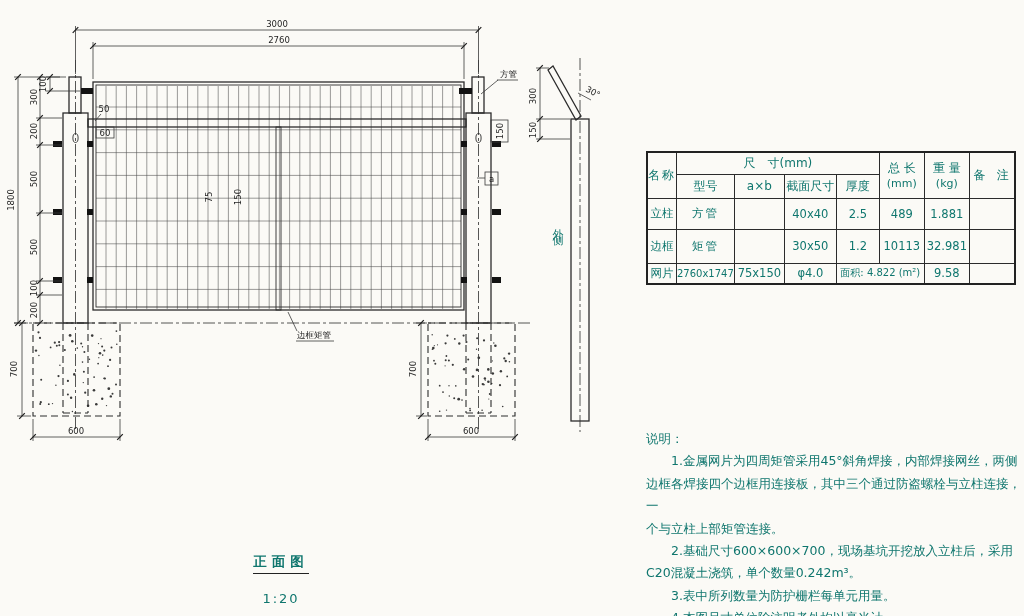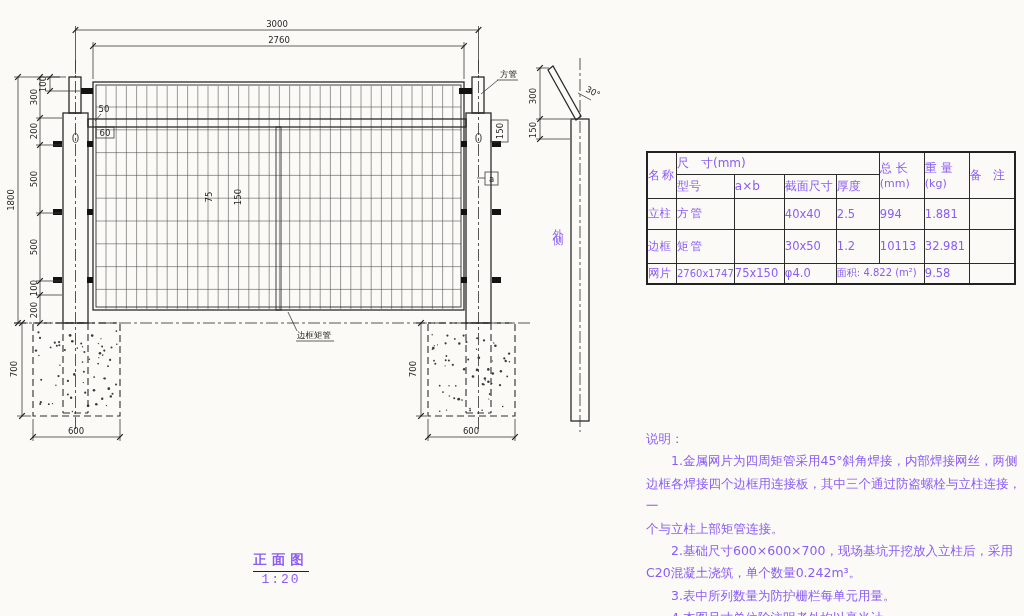--- a/index.html
+++ b/index.html
@@ -1,46 +1,46 @@
 <!DOCTYPE html>
 <html><head>
 <meta charset="utf-8">
 <style>
   html,body{margin:0;padding:0;}
   body{font-family:"DejaVu Sans","Liberation Sans",sans-serif;}
-  #page{position:relative;width:1024px;height:616px;background:#fbfaf6;overflow:hidden;color:#8b5cf6;}
+  #page{position:relative;width:1024px;height:616px;background:#fbfaf6;overflow:hidden;color:#0f766e;}
   svg text{fill:#1f1f1f;font-family:"DejaVu Sans","Liberation Sans",sans-serif;}
   .geo{stroke:#2c2c2c;stroke-width:1.3;fill:none;}
   .geo2{stroke:#2c2c2c;stroke-width:0.9;fill:none;}
   .mesh{stroke:#4a4a4a;stroke-width:0.55;}
   .dim{stroke:#3a3a3a;stroke-width:0.8;fill:none;}
   .tick{stroke:#1d1d1d;stroke-width:1.2;}
   .dashdot{stroke:#2c2c2c;stroke-width:0.8;fill:none;stroke-dasharray:12 3 3 3;}
   .dashed{stroke:#2c2c2c;stroke-width:1.1;fill:none;stroke-dasharray:7 4;}
   .clip{fill:#121212;stroke:none;}
   .dtxt{font-size:8.5px;}
   .ltxt{font-size:8.5px;}
   
   #tbl-title{position:absolute;left:744px;top:106px;width:166px;text-align:center;
     font-size:17px;font-weight:bold;letter-spacing:6px;padding-bottom:3px;
     border-bottom:2px solid #222;}
   #mat-table{position:absolute;left:646px;top:151px;border-collapse:collapse;table-layout:fixed;}
-  #mat-table td{border:1.2px solid #2b2b2b;text-align:left;vertical-align:middle;
+  #mat-table td{border:1.2px solid #2b2b2b;text-align:center;vertical-align:middle;
     font-size:11.5px;padding:0;overflow:hidden;white-space:nowrap;}
   #mat-table{border:2px solid #222;}
   #mat-table .hdr{font-size:12px;}
   #mat-table .sp{letter-spacing:2px;font-family:Liberation Mono, monospace;}
   #mat-table .sm{font-size:10px;}
   #mat-table .unit{font-size:11px;}
   #notes{position:absolute;left:646px;top:428px;width:382px;font-size:12.5px;line-height:22.4px;}
   #notes .ind{text-indent:2em;}
-  #view-title{position:absolute;left:236px;top:551px;width:90px;text-align:center;font-family:Liberation Mono, monospace;}
+  #view-title{position:absolute;left:236px;top:551px;width:90px;text-align:center;}
   #view-title .vt{display:inline-block;font-size:13.5px;font-weight:bold;letter-spacing:5px;
     border-bottom:1.5px solid #222;padding-bottom:2px;}
-  #view-title .vs{font-size:13px;letter-spacing:2px;margin-top:0;}
+  #view-title .vs{font-size:13px;letter-spacing:2px;margin-top:17px;}
   #outer-side{position:absolute;left:549px;top:220px;writing-mode:vertical-rl;
     font-size:11px;letter-spacing:6px;}
 </style>
 </head>
 <body>
 
 <div id="page">
 
   <svg id="dwg" width="640" height="616" viewBox="0 0 640 616">
 
@@ -410,21 +410,21 @@
       <td class="hdr">a×b</td>
       <td class="hdr">截面尺寸</td>
       <td class="hdr">厚度</td>
     </tr>
     <tr style="height:31px">
       <td>立柱</td>
       <td class="sp">方管</td>
       <td></td>
       <td>40x40</td>
       <td>2.5</td>
-      <td>994</td>
+      <td>489</td>
       <td>1.881</td>
       <td></td>
     </tr>
     <tr style="height:34px">
       <td>边框</td>
       <td class="sp">矩管</td>
       <td></td>
       <td>30x50</td>
       <td>1.2</td>
       <td>10113</td>

